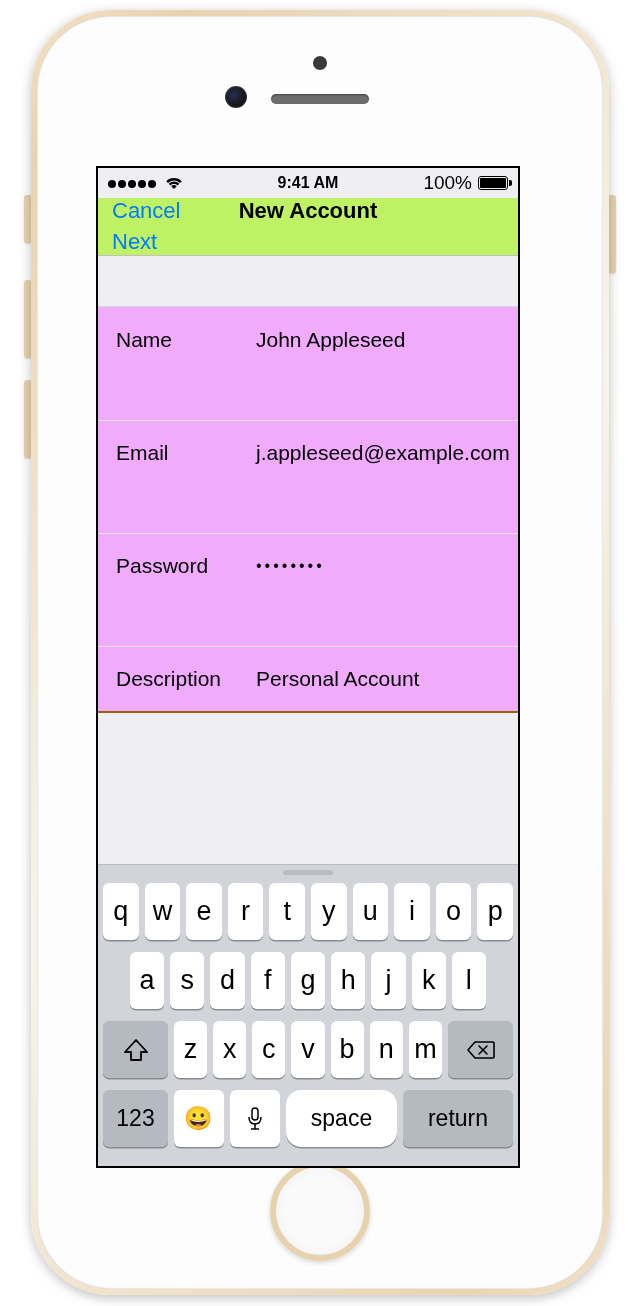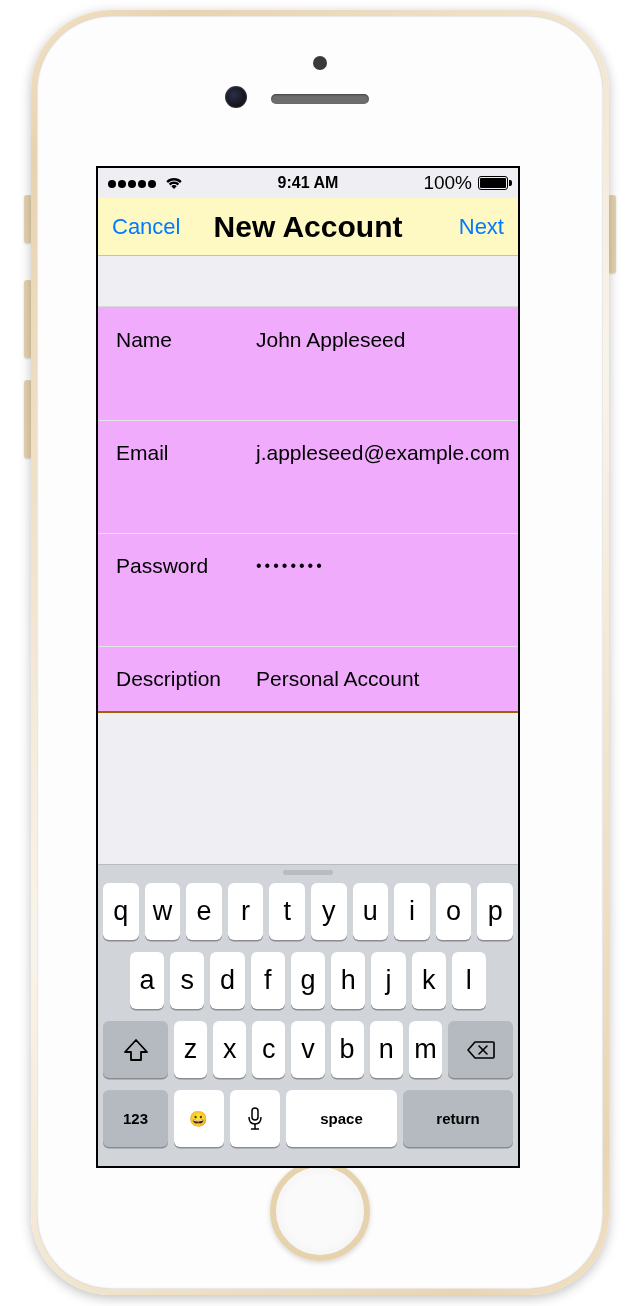--- a/index.html
+++ b/index.html
@@ -95,28 +95,29 @@
   }
   .battery::after {
     content:""; position:absolute; right:-5px; top:3px; width:3px; height:6px;
     background:#000; border-radius:0 2px 2px 0;
   }
   .battery .fill { position:absolute; left:1px; top:1px; bottom:1px; right:1px; background:#000; border-radius:1px;}
   
   .nav-bar {
     height: 58px;
     border-bottom: 1px solid #c1c0c4;
-    display:flex; align-items:center; justify-content:space-between;
+    display:flex; justify-content:space-between;
     padding: 0 14px;
     position: relative;
-    background: #fef9c3;
+    background: #bef264;
+    flex-direction: column;
   }
   .nav-left, .nav-right { font-size:22px; color:#007aff; font-weight:400;}
   .nav-right { font-weight:400; }
-  .nav-title { position:absolute; left:0; right:0; text-align:center; font-size:30px; font-weight:700; color:#000; pointer-events:none;}
+  .nav-title { position:absolute; left:0; right:0; text-align:center; font-size:22px; font-weight:700; color:#000; pointer-events:none;}
   
   .form-gap { height: 50px; }
   .form {
     background:#f0abfc;
     border-top:1px solid #d9d8dc;
     border-bottom:2px solid #a16207;
   }
   .form-row {
     display:flex; align-items:center;
     height: 65px;
@@ -143,25 +144,25 @@
   .kb-row.r2 { padding: 0 27px; }
   .key {
     flex:1; height:57px; background:#fff; border-radius:6px;
     box-shadow: 0 1.5px 0 #8a8c90;
     display:flex; align-items:center; justify-content:center;
     font-size:27px; color:#000;
   }
   .key.func { background:#b5bac1; font-size:22px;}
   .key.func.wide { flex: 0 0 65px; }
   .kb-row.r4 { gap:6px; }
-  .kb-row.r4 .key { font-size:15px;font-weight:bold; }
+  .kb-row.r4 .key { font-size:23px; }
   .key.onetwothree { flex:0 0 65px; font-size:20px;}
   .key.emoji { flex:0 0 50px; font-size:26px; }
   .key.mic { flex:0 0 50px; }
-  .key.space { flex:1; font-size:20px;}
+  .key.space { flex:1; font-size:20px;border-radius:15px;}
   .key.return { flex:0 0 110px; background:#b5bac1; font-size:20px;}
   .shift svg, .backspace svg, .mic svg { display:block; }
 </style>
 </head>
 <body>
 
 <div class="side-btn mute-sw"></div>
 <div class="side-btn vol-up"></div>
 <div class="side-btn vol-dn"></div>
 <div class="side-btn pwr-btn"></div>

